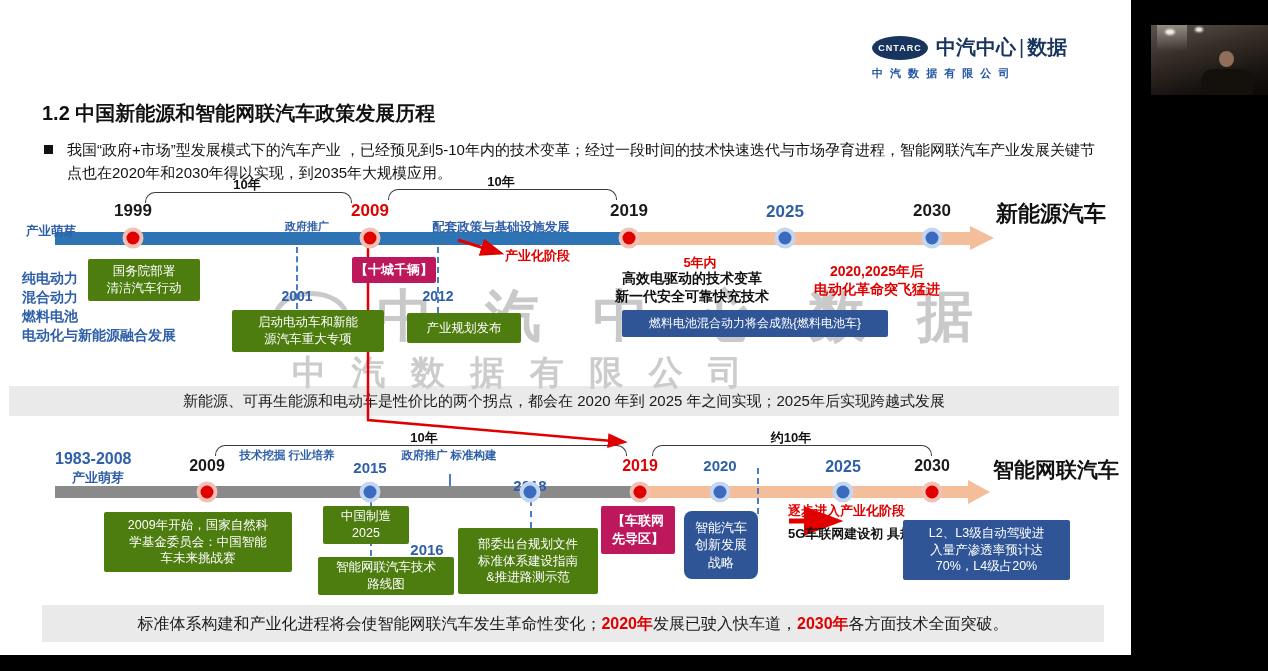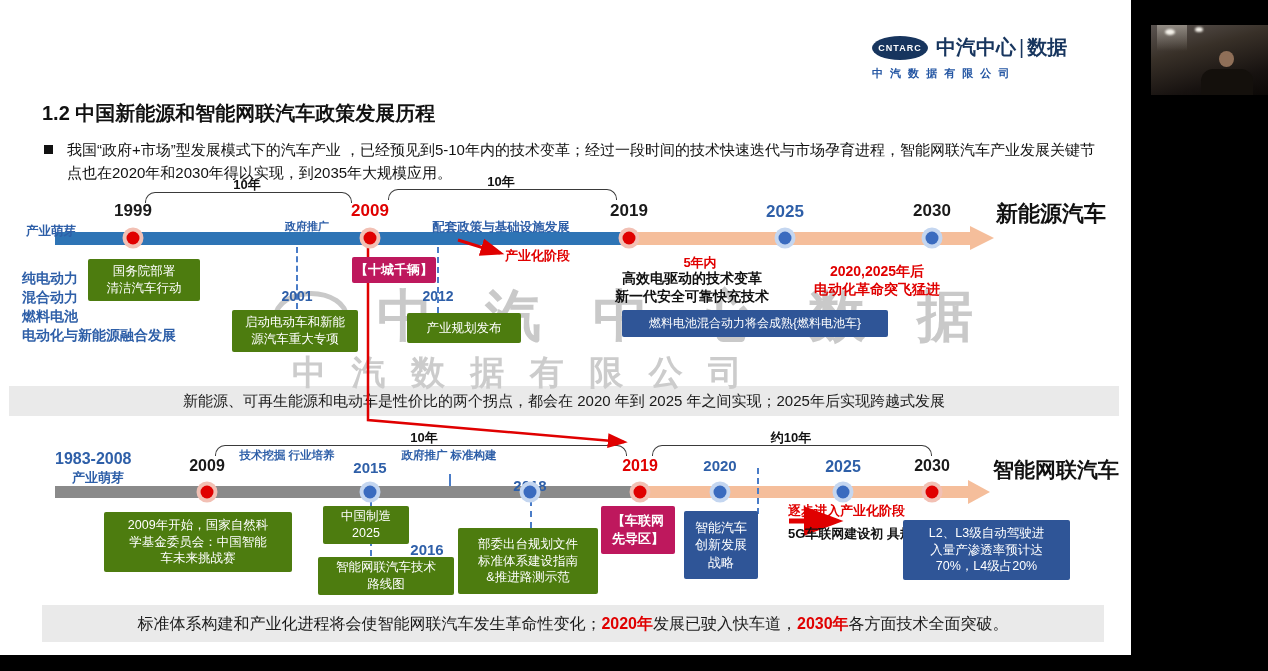--- a/index.html
+++ b/index.html
@@ -130,21 +130,21 @@
     <div class="blab" style="left:22px;top:270px;font-size:14px;">纯电动力</div>
     <div class="blab" style="left:22px;top:289px;font-size:14px;">混合动力</div>
     <div class="blab" style="left:22px;top:308px;font-size:14px;">燃料电池</div>
     <div class="blab" style="left:22px;top:327px;font-size:14px;">电动化与新能源融合发展</div>
 
     <div class="box gray-box" style="left:88px;top:259px;width:112px;height:42px;font-size:12.5px;">国务院部署
 清洁汽车行动</div>
 
     <div class="vdash" style="left:296px;top:247px;height:62px;"></div>
     <div class="blab center" style="left:297px;top:288px;font-size:14px;">2001</div>
-    <div class="box gray-box" style="left:232px;top:310px;width:126px;height:42px;font-size:12.5px;">启动电动车和新能
+    <div class="box gray-box" style="left:232px;top:310px;width:152px;height:42px;font-size:12.5px;">启动电动车和新能
 源汽车重大专项</div>
 
     <div class="box green-box" style="left:352px;top:257px;width:84px;height:26px;font-size:13px;">【十城千辆】</div>
 
     <div class="vdash" style="left:437px;top:247px;height:66px;"></div>
     <div class="blab center" style="left:438px;top:288px;font-size:14px;">2012</div>
     <div class="box gray-box" style="left:407px;top:313px;width:114px;height:30px;font-size:12.5px;">产业规划发布</div>
 
     <div class="rlab center" style="left:700px;top:254px;font-size:13px;">5年内</div>
     <div class="klab center" style="left:692px;top:270px;font-size:14px;">高效电驱动的技术变革</div>
@@ -204,21 +204,21 @@
     <div class="box gray-box" style="left:323px;top:506px;width:86px;height:38px;font-size:12.5px;">中国制造
 2025</div>
     <div class="blab center" style="left:427px;top:541px;font-size:15px;">2016</div>
     <div class="box gray-box" style="left:318px;top:557px;width:136px;height:38px;font-size:12.5px;">智能网联汽车技术
 路线图</div>
     <div class="box gray-box" style="left:458px;top:528px;width:140px;height:66px;font-size:12.5px;">部委出台规划文件
 标准体系建设指南
 &amp;推进路测示范</div>
     <div class="box green-box" style="left:601px;top:506px;width:74px;height:48px;font-size:13px;">【车联网
 先导区】</div>
-    <div class="box blue-box" style="left:684px;top:511px;width:74px;height:68px;font-size:13px;">智能汽车
+    <div class="box blue-box" style="left:684px;top:511px;width:74px;height:68px;font-size:13px;border-radius:8px;">智能汽车
 创新发展
 战略</div>
     <div class="klab pre" style="left:788px;top:525px;font-size:13px;line-height:1.4;">5G车联网建设初
 具规模
 主流车企实现量产</div>
     <div class="box blue-box" style="left:903px;top:520px;width:167px;height:60px;font-size:12.5px;">L2、L3级自动驾驶进
 入量产渗透率预计达
 70%，L4级占20%</div>
 
     <div class="band" style="left:33px;top:605px;width:1062px;height:37px;line-height:37px;font-size:16px;">

